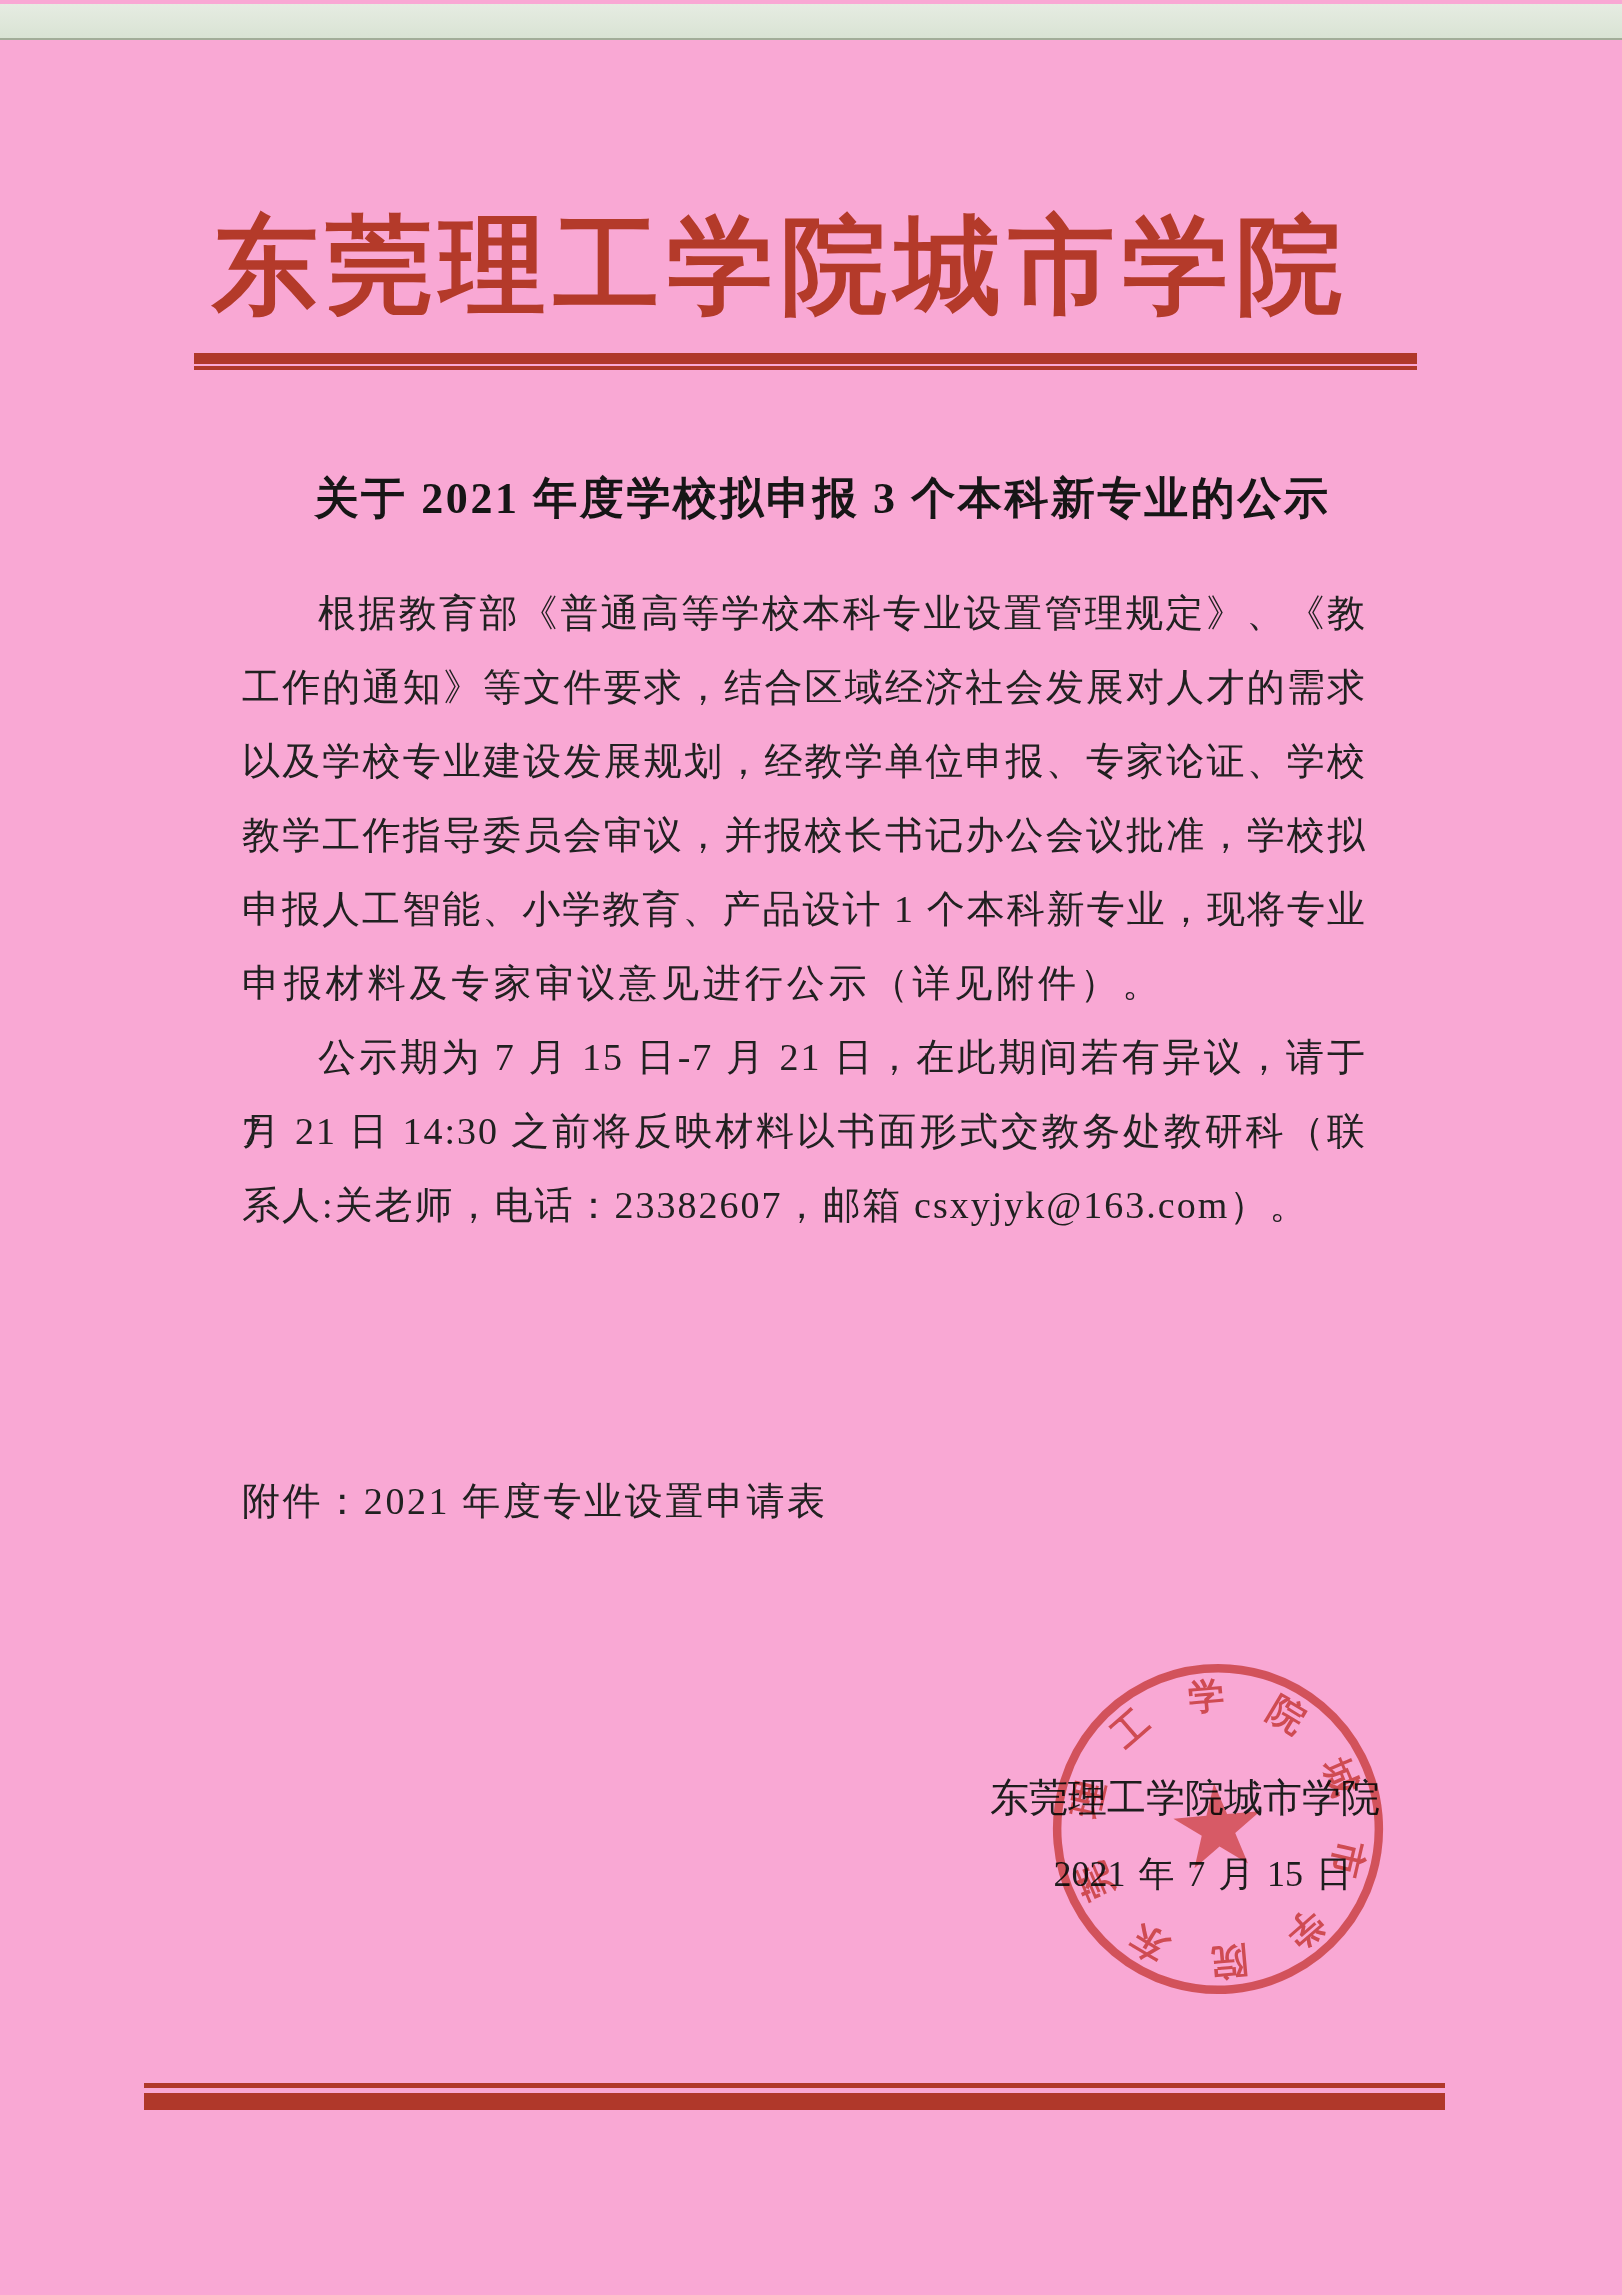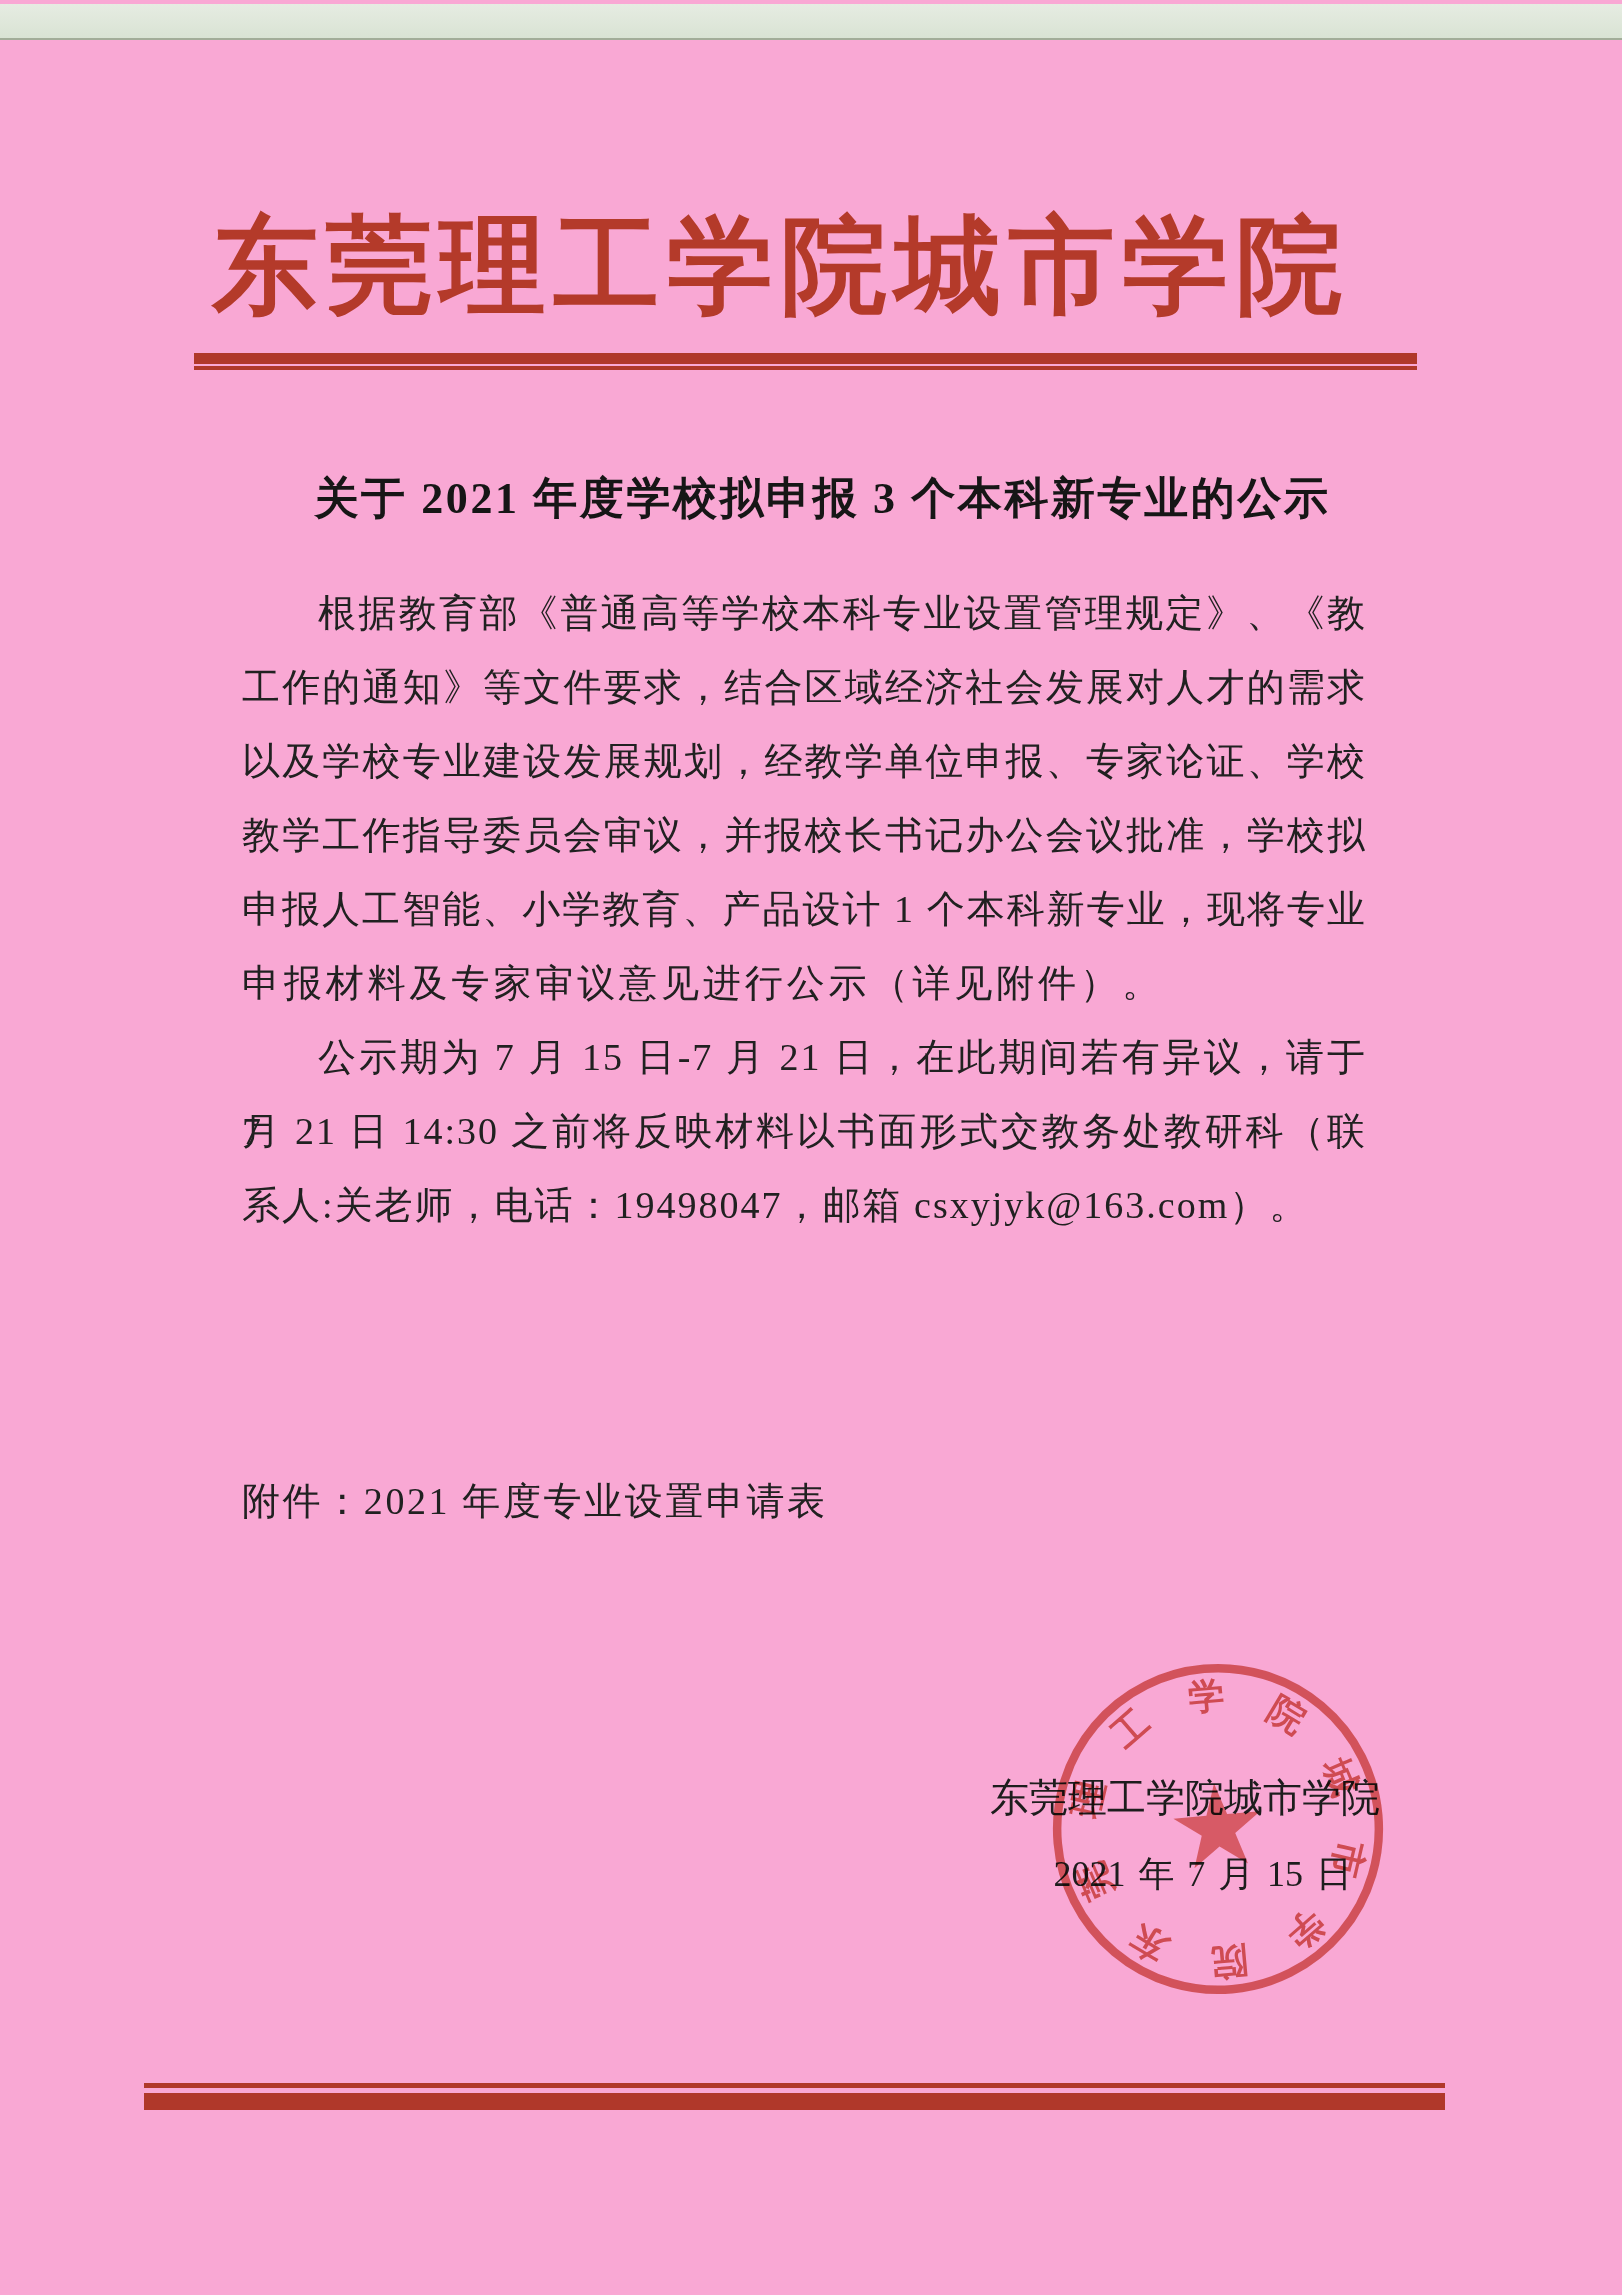--- a/index.html
+++ b/index.html
@@ -98,21 +98,21 @@
 
   <div class="body-block">
     <div class="line indent j">根据教育部《普通高等学校本科专业设置管理规定》、《教</div>
     <div class="line j">工作的通知》等文件要求，结合区域经济社会发展对人才的需求</div>
     <div class="line j">以及学校专业建设发展规划，经教学单位申报、专家论证、学校</div>
     <div class="line j">教学工作指导委员会审议，并报校长书记办公会议批准，学校拟</div>
     <div class="line j">申报人工智能、小学教育、产品设计 1 个本科新专业，现将专业</div>
     <div class="line loose">申报材料及专家审议意见进行公示（详见附件）。</div>
     <div class="line indent j">公示期为 7 月 15 日-7 月 21 日，在此期间若有异议，请于 7</div>
     <div class="line j">月 21 日 14:30 之前将反映材料以书面形式交教务处教研科（联</div>
-    <div class="line">系人:关老师，电话：19498047，邮箱 csxyjyk@163.com）。</div>
+    <div class="line">系人:关老师，电话：23382607，邮箱 csxyjyk@163.com）。</div>
   </div>
 
   <div class="attachment">附件：2021 年度专业设置申请表</div>
 
   <div class="sig-org">东莞理工学院城市学院</div>
   <div class="sig-date">2021 年 7 月 15 日</div>
 
   <svg class="seal" viewBox="-260 -260 520 520">
     <g transform="rotate(-5)">
       <circle class="ring" cx="0" cy="0" r="246"></circle>

